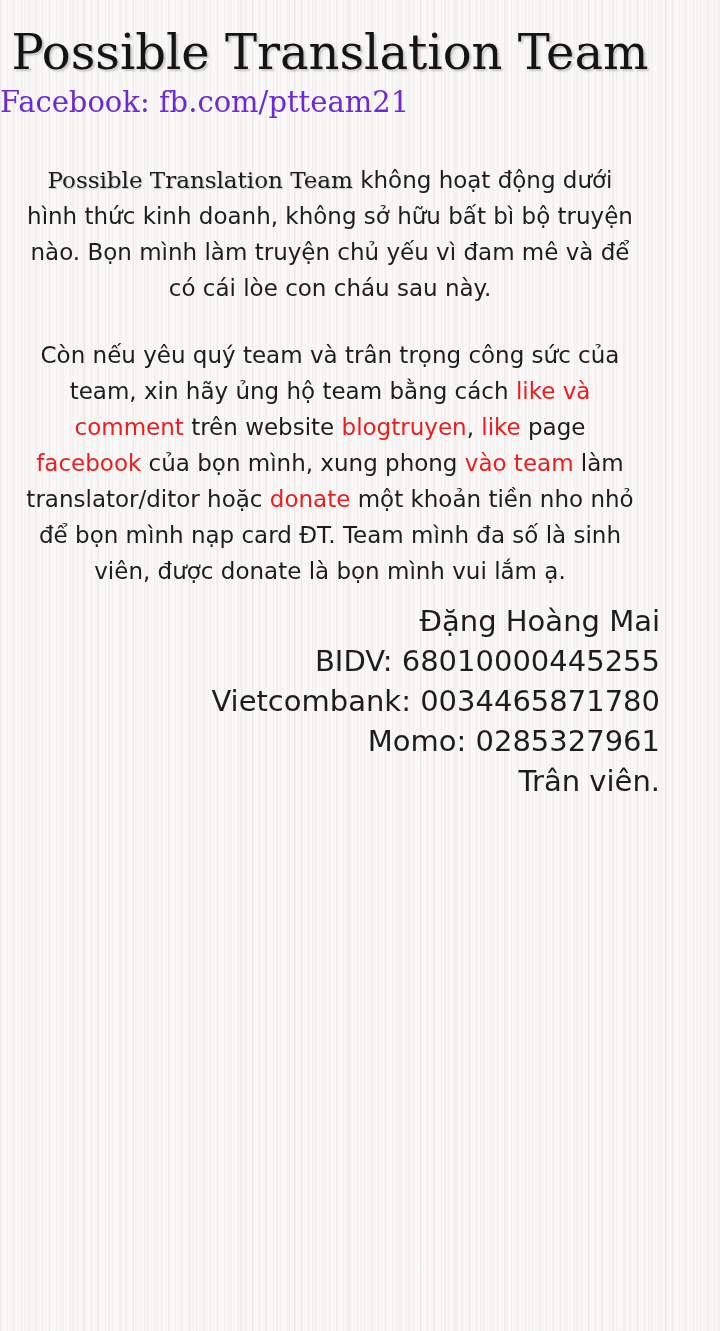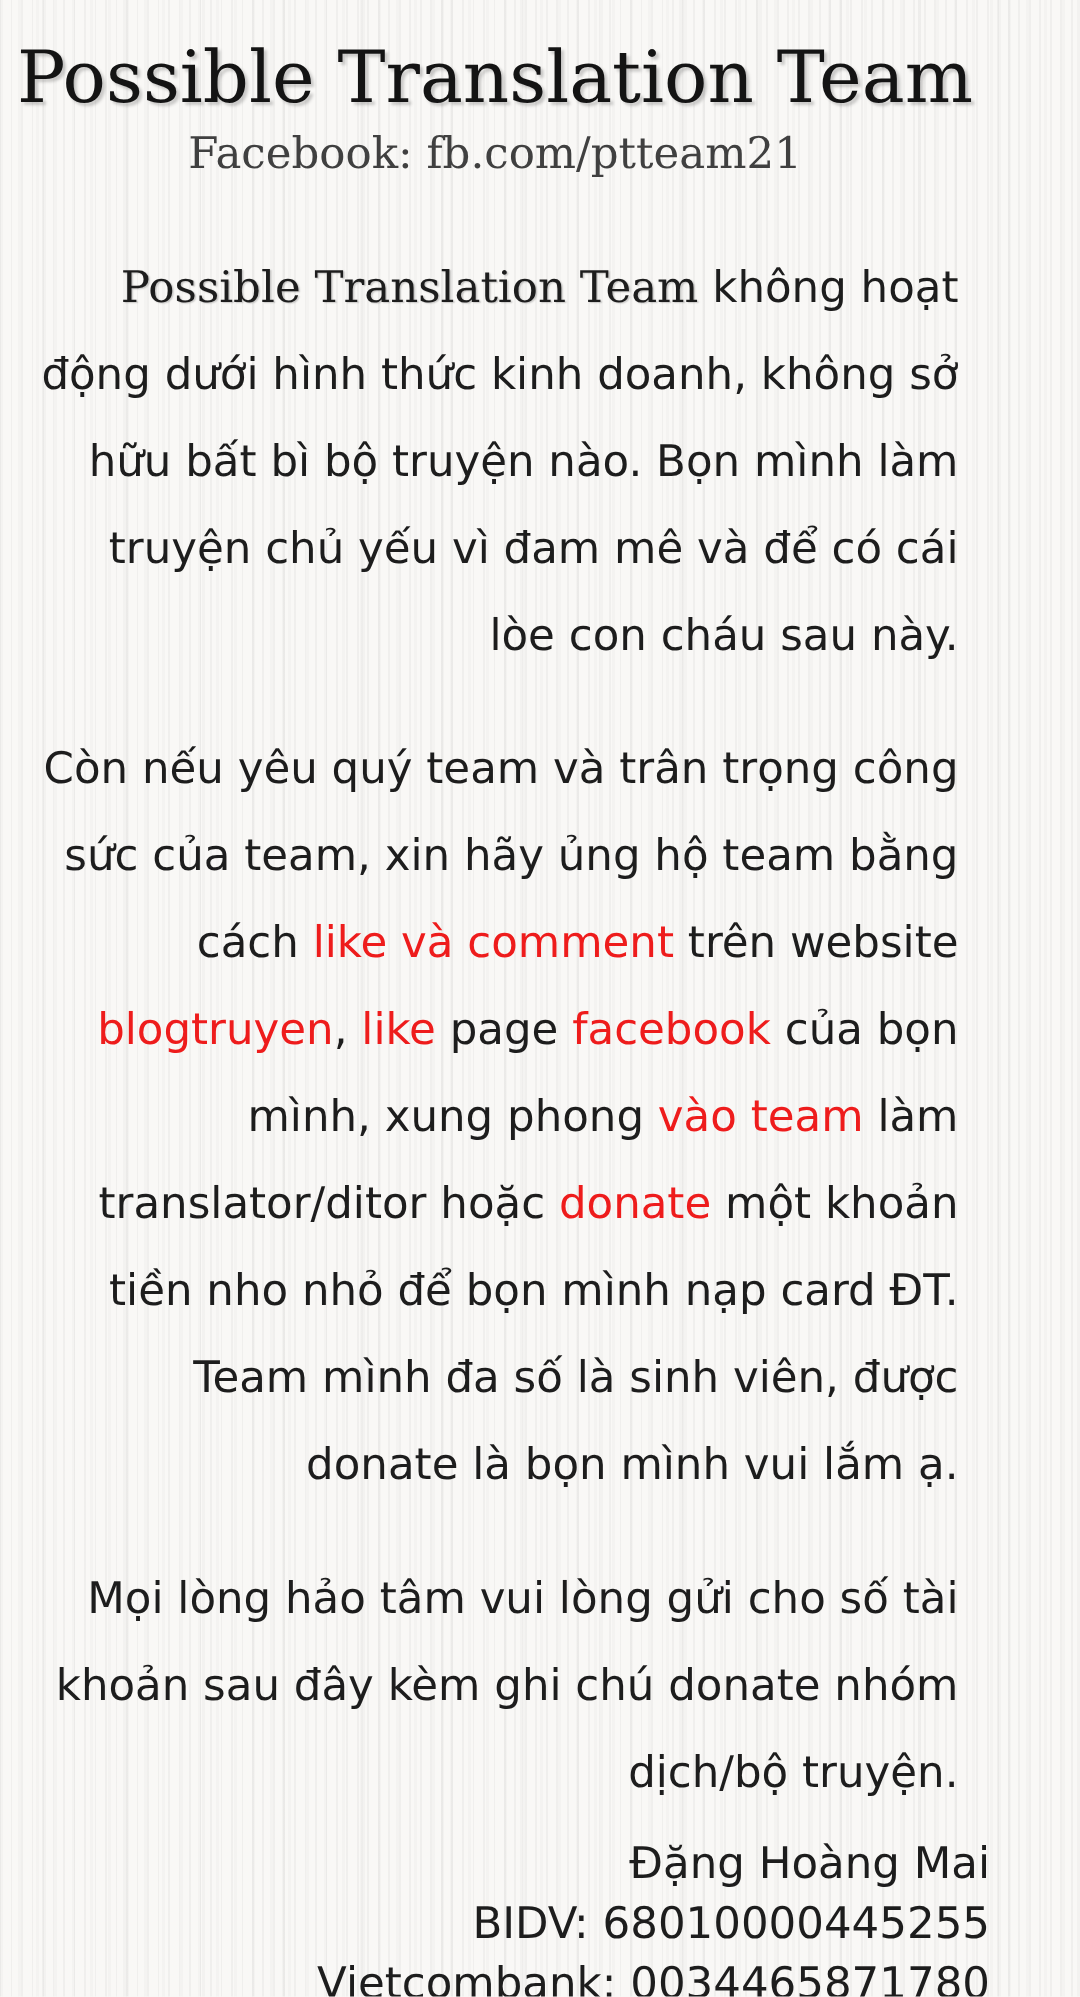--- a/index.html
+++ b/index.html
@@ -35,30 +35,29 @@
     text-align: center;
     margin: 0 8px;
     color: #141414;
     text-shadow: 2px 2px 2px rgba(60,60,60,0.25);
     white-space: nowrap;
   }
   .subtitle {
     font-family: "DejaVu Serif", "Liberation Serif", serif;
     font-size: 29px;
     line-height: 40px;
-    text-align: center;
-    color: #404040;
+    color: #6d28d9;
   }
   .body-text { margin-top: 40px; }
   .para {
     max-width: 618px;
     margin: 0 auto;
-    font-size: 29px;
-    line-height: 58px;
-    text-align: right;
+    font-size: 23px;
+    line-height: 36px;
+    text-align: center;
     letter-spacing: 0px;
     color: var(--ink);
   }
   .para + .para { margin-top: 31px; }
   .seg-serif {
     font-family: "DejaVu Serif", "Liberation Serif", serif;
     text-shadow: 1px 1px 1px rgba(60,60,60,0.25);
   }
   .seg-red { color: var(--red); }
   .accounts {
@@ -73,21 +72,20 @@
 
 <div class="page">
 
   <h1 class="title">Possible Translation Team</h1>
 
   <div class="subtitle">Facebook: fb.com/ptteam21</div>
 
   <div class="body-text" id="paragraphs">
       <p class="para"><span class="seg-serif">Possible Translation Team</span><span class="seg-plain"> không hoạt động dưới hình thức kinh doanh, không sở hữu bất bì bộ truyện nào. Bọn mình làm truyện chủ yếu vì đam mê và để có cái lòe con cháu sau này.</span></p>
       <p class="para"><span class="seg-plain">Còn nếu yêu quý team và trân trọng công sức của team, xin hãy ủng hộ team bằng cách </span><span class="seg-red">like và comment</span><span class="seg-plain"> trên website </span><span class="seg-red">blogtruyen</span><span class="seg-plain">, </span><span class="seg-red">like</span><span class="seg-plain"> page </span><span class="seg-red">facebook</span><span class="seg-plain"> của bọn mình, xung phong </span><span class="seg-red">vào team</span><span class="seg-plain"> làm translator/ditor hoặc </span><span class="seg-red">donate</span><span class="seg-plain"> một khoản tiền nho nhỏ để bọn mình nạp card ĐT. Team mình đa số là sinh viên, được donate là bọn mình vui lắm ạ.</span></p>
-      <p class="para"><span class="seg-plain">Mọi lòng hảo tâm vui lòng gửi cho số tài khoản sau đây kèm ghi chú donate nhóm dịch/bộ truyện.</span></p>
     </div>
 
   <div class="accounts" id="accounts">
       <div class="account-line">Đặng Hoàng Mai</div>
       <div class="account-line">BIDV: 68010000445255</div>
       <div class="account-line">Vietcombank: 0034465871780</div>
       <div class="account-line">Momo: 0285327961</div>
       <div class="account-line">Trân viên.</div>
     </div>
 

